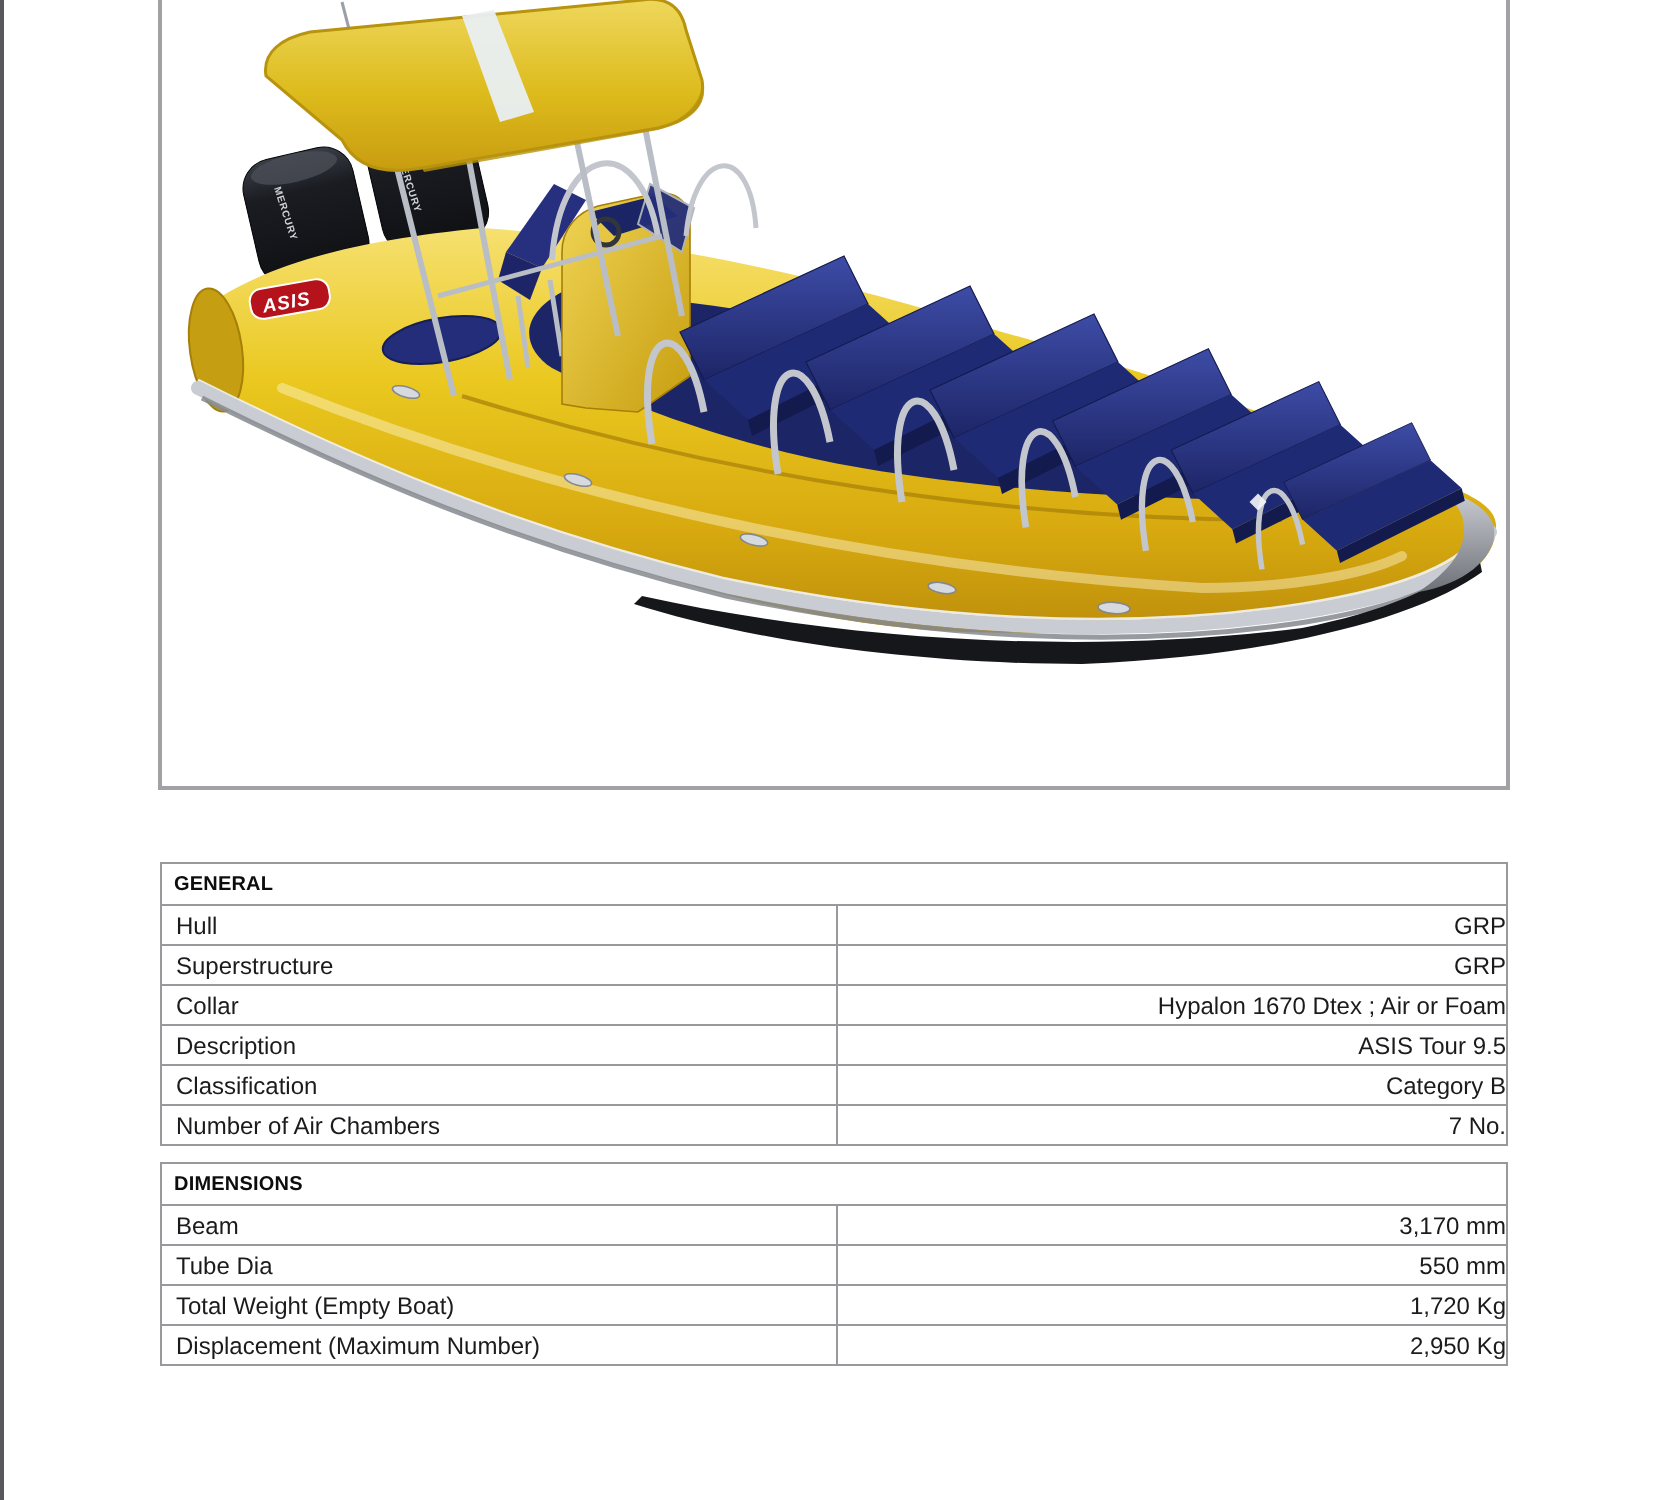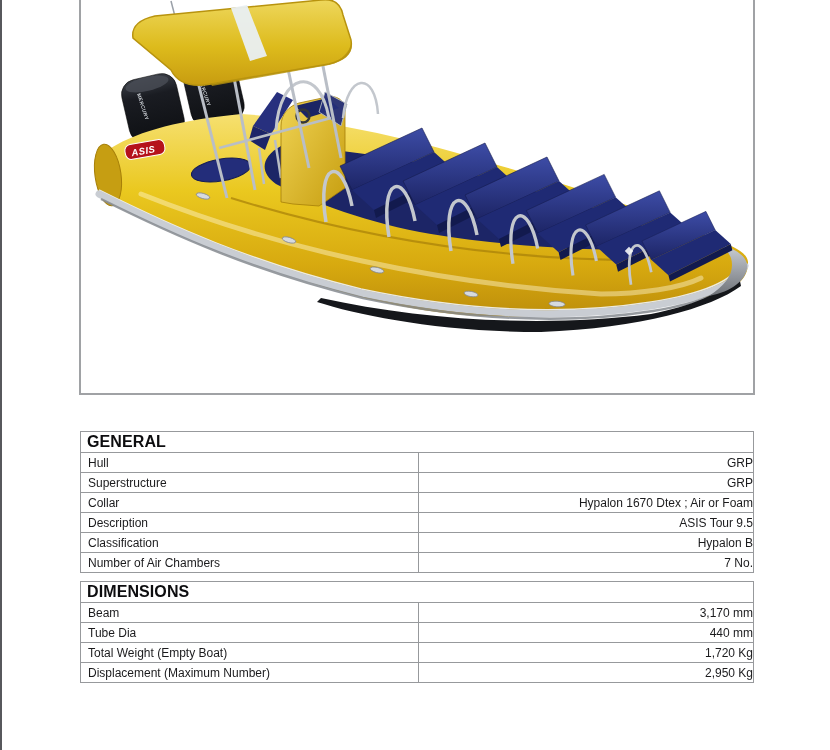--- a/index.html
+++ b/index.html
@@ -10,21 +10,21 @@
   #left-edge { position:absolute; left:0; top:0; width:2px; height:750px; background:#57585c; }
 
   #figure-box { position:absolute; left:79px; top:-4px; width:676px; height:399px;
                 border:2px solid #a0a2a5; background:#ffffff; }
   #figure-box svg { display:block; width:672px; height:395px; }
 
   .spec-table { position:absolute; left:80px; width:673px; border-collapse:collapse;
                 table-layout:fixed; background:#ffffff; }
   .spec-table td, .spec-table th { border:1.5px solid #97999c; vertical-align:middle;
                 font-size:12px; color:#1b1b1d; overflow:hidden; white-space:nowrap; }
-  .spec-table th { text-align:left; font-size:16px; font-weight:bold; color:#0d0d0f;
+  .spec-table th { text-align:left; font-size:10px; font-weight:bold; color:#0d0d0f;
                 padding:0 0 0 6px; height:21px; letter-spacing:.1px; }
   .spec-table td { height:20px;margin-left:43px; }
   .spec-table td.lbl { padding-left:7px; }
   .spec-table td.val { padding-left:8px;text-align:right; }
   #general-table   { top:431px; }
   #dimensions-table{ top:581px; }
   #dimensions-table td { height:20px; }
   col.c1 { width:338px; } col.c2 { width:335px; }
 </style>
 </head>
@@ -210,21 +210,21 @@
     <tr>
       <td class="lbl">Collar</td>
       <td class="val">Hypalon 1670 Dtex ; Air or Foam</td>
     </tr>
     <tr>
       <td class="lbl">Description</td>
       <td class="val">ASIS Tour 9.5</td>
     </tr>
     <tr>
       <td class="lbl">Classification</td>
-      <td class="val">Hypalon B</td>
+      <td class="val">Category B</td>
     </tr>
     <tr>
       <td class="lbl">Number of Air Chambers</td>
       <td class="val">7 No.</td>
     </tr>
   </tbody>
     </table>
 
   <table class="spec-table" id="dimensions-table">
     <colgroup>
@@ -234,21 +234,21 @@
     <tbody>
         <tr>
       <th colspan="2">DIMENSIONS</th>
     </tr>
     <tr>
       <td class="lbl">Beam</td>
       <td class="val">3,170 mm</td>
     </tr>
     <tr>
       <td class="lbl">Tube Dia</td>
-      <td class="val">440 mm</td>
+      <td class="val">550 mm</td>
     </tr>
     <tr>
       <td class="lbl">Total Weight (Empty Boat)</td>
       <td class="val">1,720 Kg</td>
     </tr>
     <tr>
       <td class="lbl">Displacement (Maximum Number)</td>
       <td class="val">2,950 Kg</td>
     </tr>
   </tbody>

